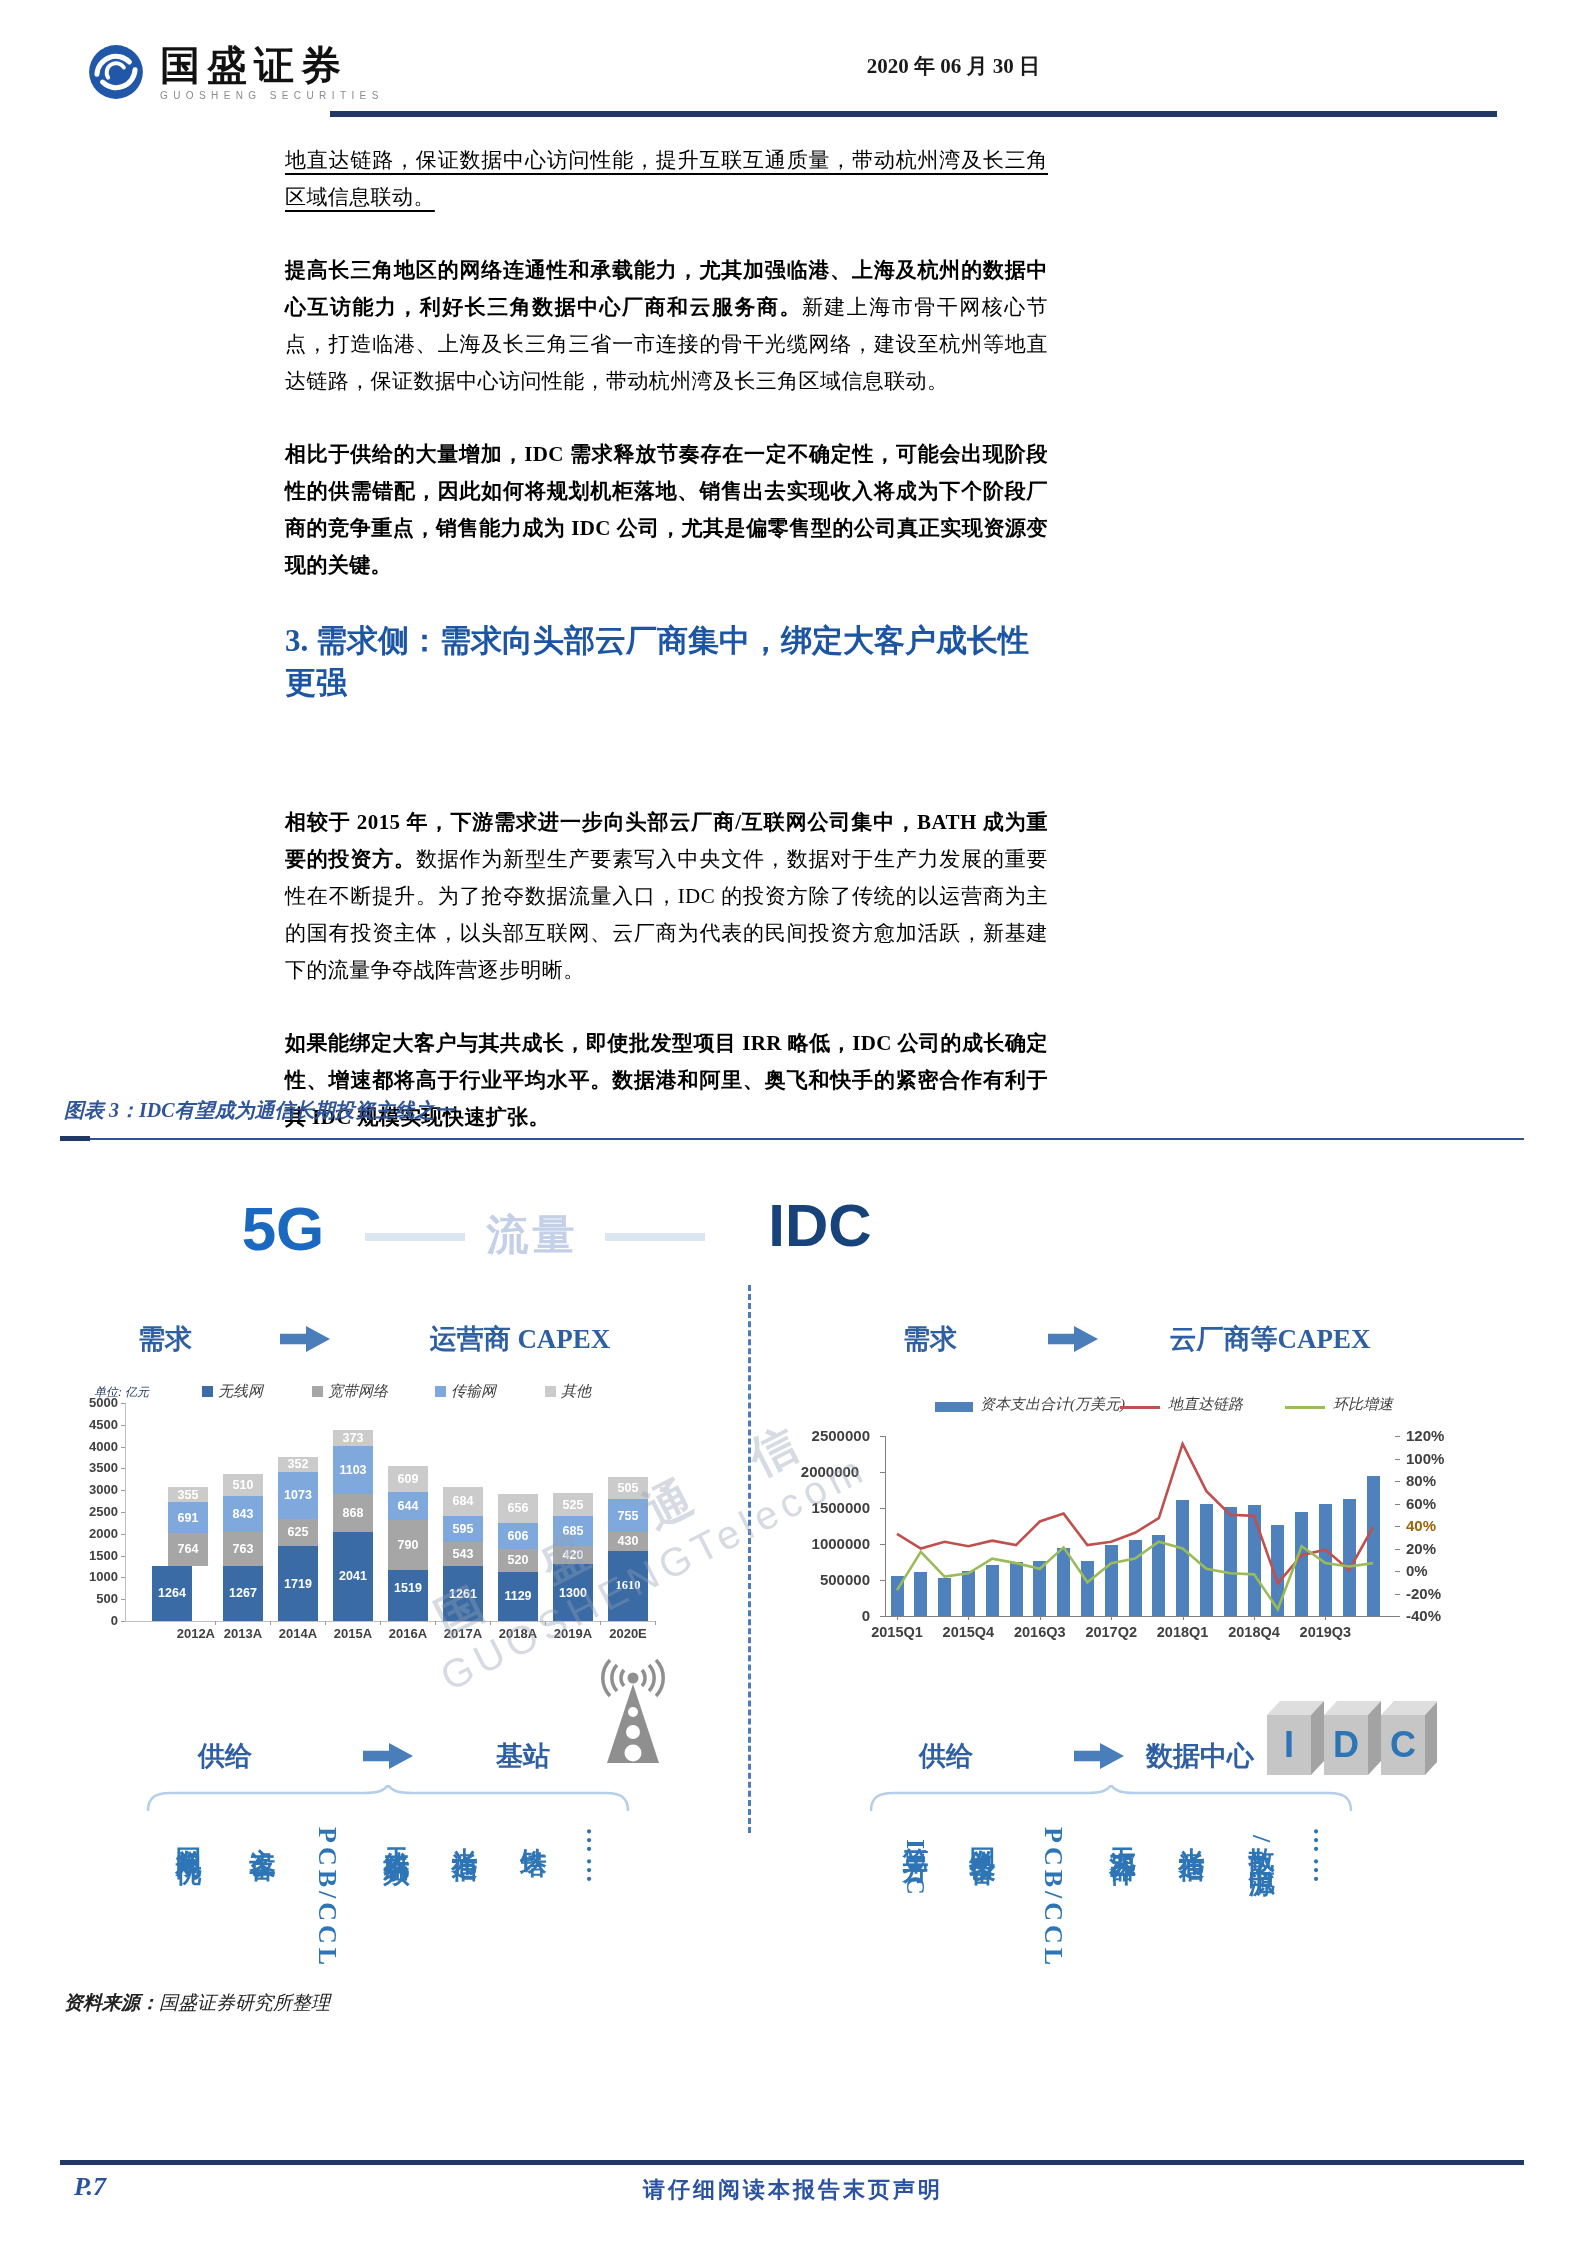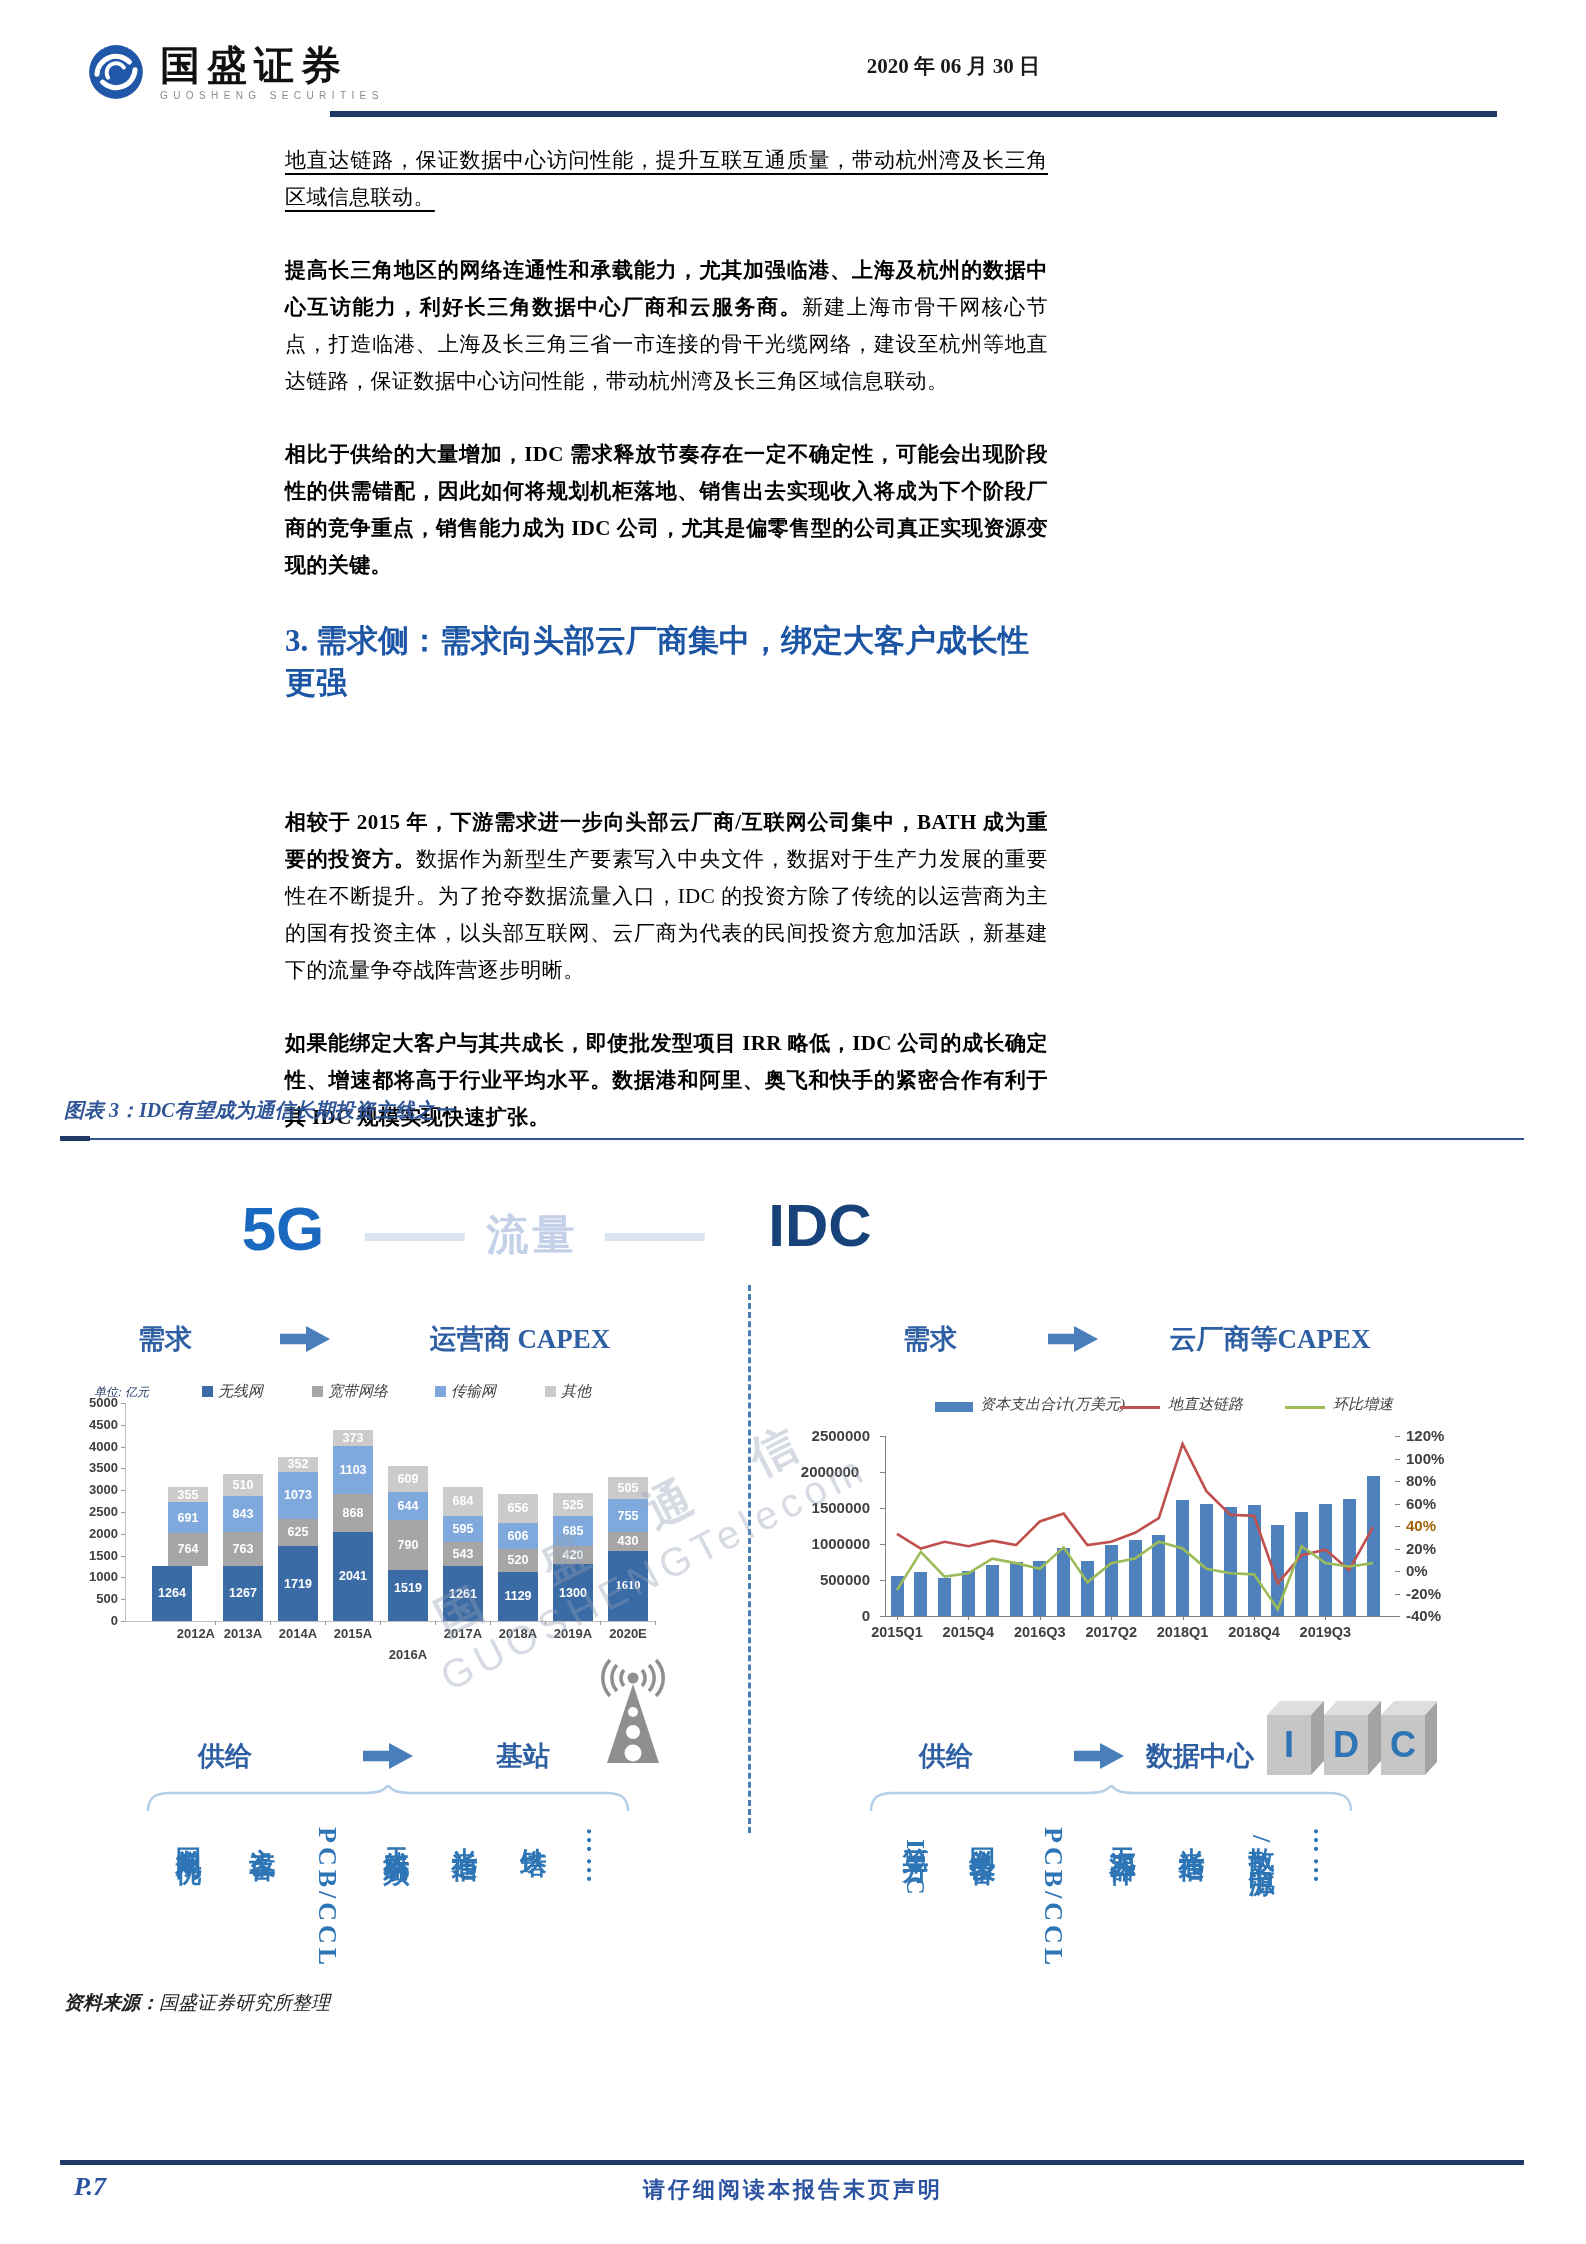--- a/index.html
+++ b/index.html
@@ -200,21 +200,21 @@
           </div>
           <div style="position: absolute; left: 308px; top: 140.328px; width: 40px; height: 50px; background: rgb(166, 166, 166);">
             <div class="clabel" style="position: absolute; left: 0px; top: 50%; transform: translateY(-52%); width: 100%; text-align: center; font-size: 12.5px; font-weight: 700; color: rgb(255, 255, 255);">790</div>
           </div>
           <div style="position: absolute; left: 308px; top: 112.249px; width: 40px; height: 28.0784px; background: rgb(127, 169, 220);">
             <div class="clabel" style="position: absolute; left: 0px; top: 50%; transform: translateY(-52%); width: 100%; text-align: center; font-size: 12.5px; font-weight: 700; color: rgb(255, 255, 255);">644</div>
           </div>
           <div style="position: absolute; left: 308px; top: 85.6968px; width: 40px; height: 26.5524px; background: rgb(203, 203, 203);">
             <div class="clabel" style="position: absolute; left: 0px; top: 50%; transform: translateY(-52%); width: 100%; text-align: center; font-size: 12.5px; font-weight: 700; color: rgb(255, 255, 255);">609</div>
           </div>
-          <div class="clabel" style="position: absolute; left: 301px; top: 246px; width: 54px; text-align: center; font-size: 13px; font-weight: 700; color: rgb(64, 64, 64); margin-top: 21px;">2016A</div>
+          <div class="clabel" style="position: absolute; left: 301px; top: 246px; width: 54px; text-align: center; font-size: 13px; font-weight: 700; color: rgb(64, 64, 64);">2016A</div>
           <div style="position: absolute; left: 355px; top: 241px; width: 1px; height: 4px; background: rgb(155, 155, 155);"></div>
           <div style="position: absolute; left: 363px; top: 186.02px; width: 40px; height: 54.9796px; background: rgb(58, 107, 165);">
             <div class="clabel" style="position: absolute; left: 0px; top: 50%; transform: translateY(-52%); width: 100%; text-align: center; font-size: 12.5px; font-weight: 700; color: rgb(255, 255, 255);">1261</div>
           </div>
           <div style="position: absolute; left: 363px; top: 162.346px; width: 40px; height: 23.6748px; background: rgb(166, 166, 166);">
             <div class="clabel" style="position: absolute; left: 0px; top: 50%; transform: translateY(-52%); width: 100%; text-align: center; font-size: 12.5px; font-weight: 700; color: rgb(255, 255, 255);">543</div>
           </div>
           <div style="position: absolute; left: 363px; top: 136.404px; width: 40px; height: 25.942px; background: rgb(127, 169, 220);">
             <div class="clabel" style="position: absolute; left: 0px; top: 50%; transform: translateY(-52%); width: 100%; text-align: center; font-size: 12.5px; font-weight: 700; color: rgb(255, 255, 255);">595</div>
           </div>

